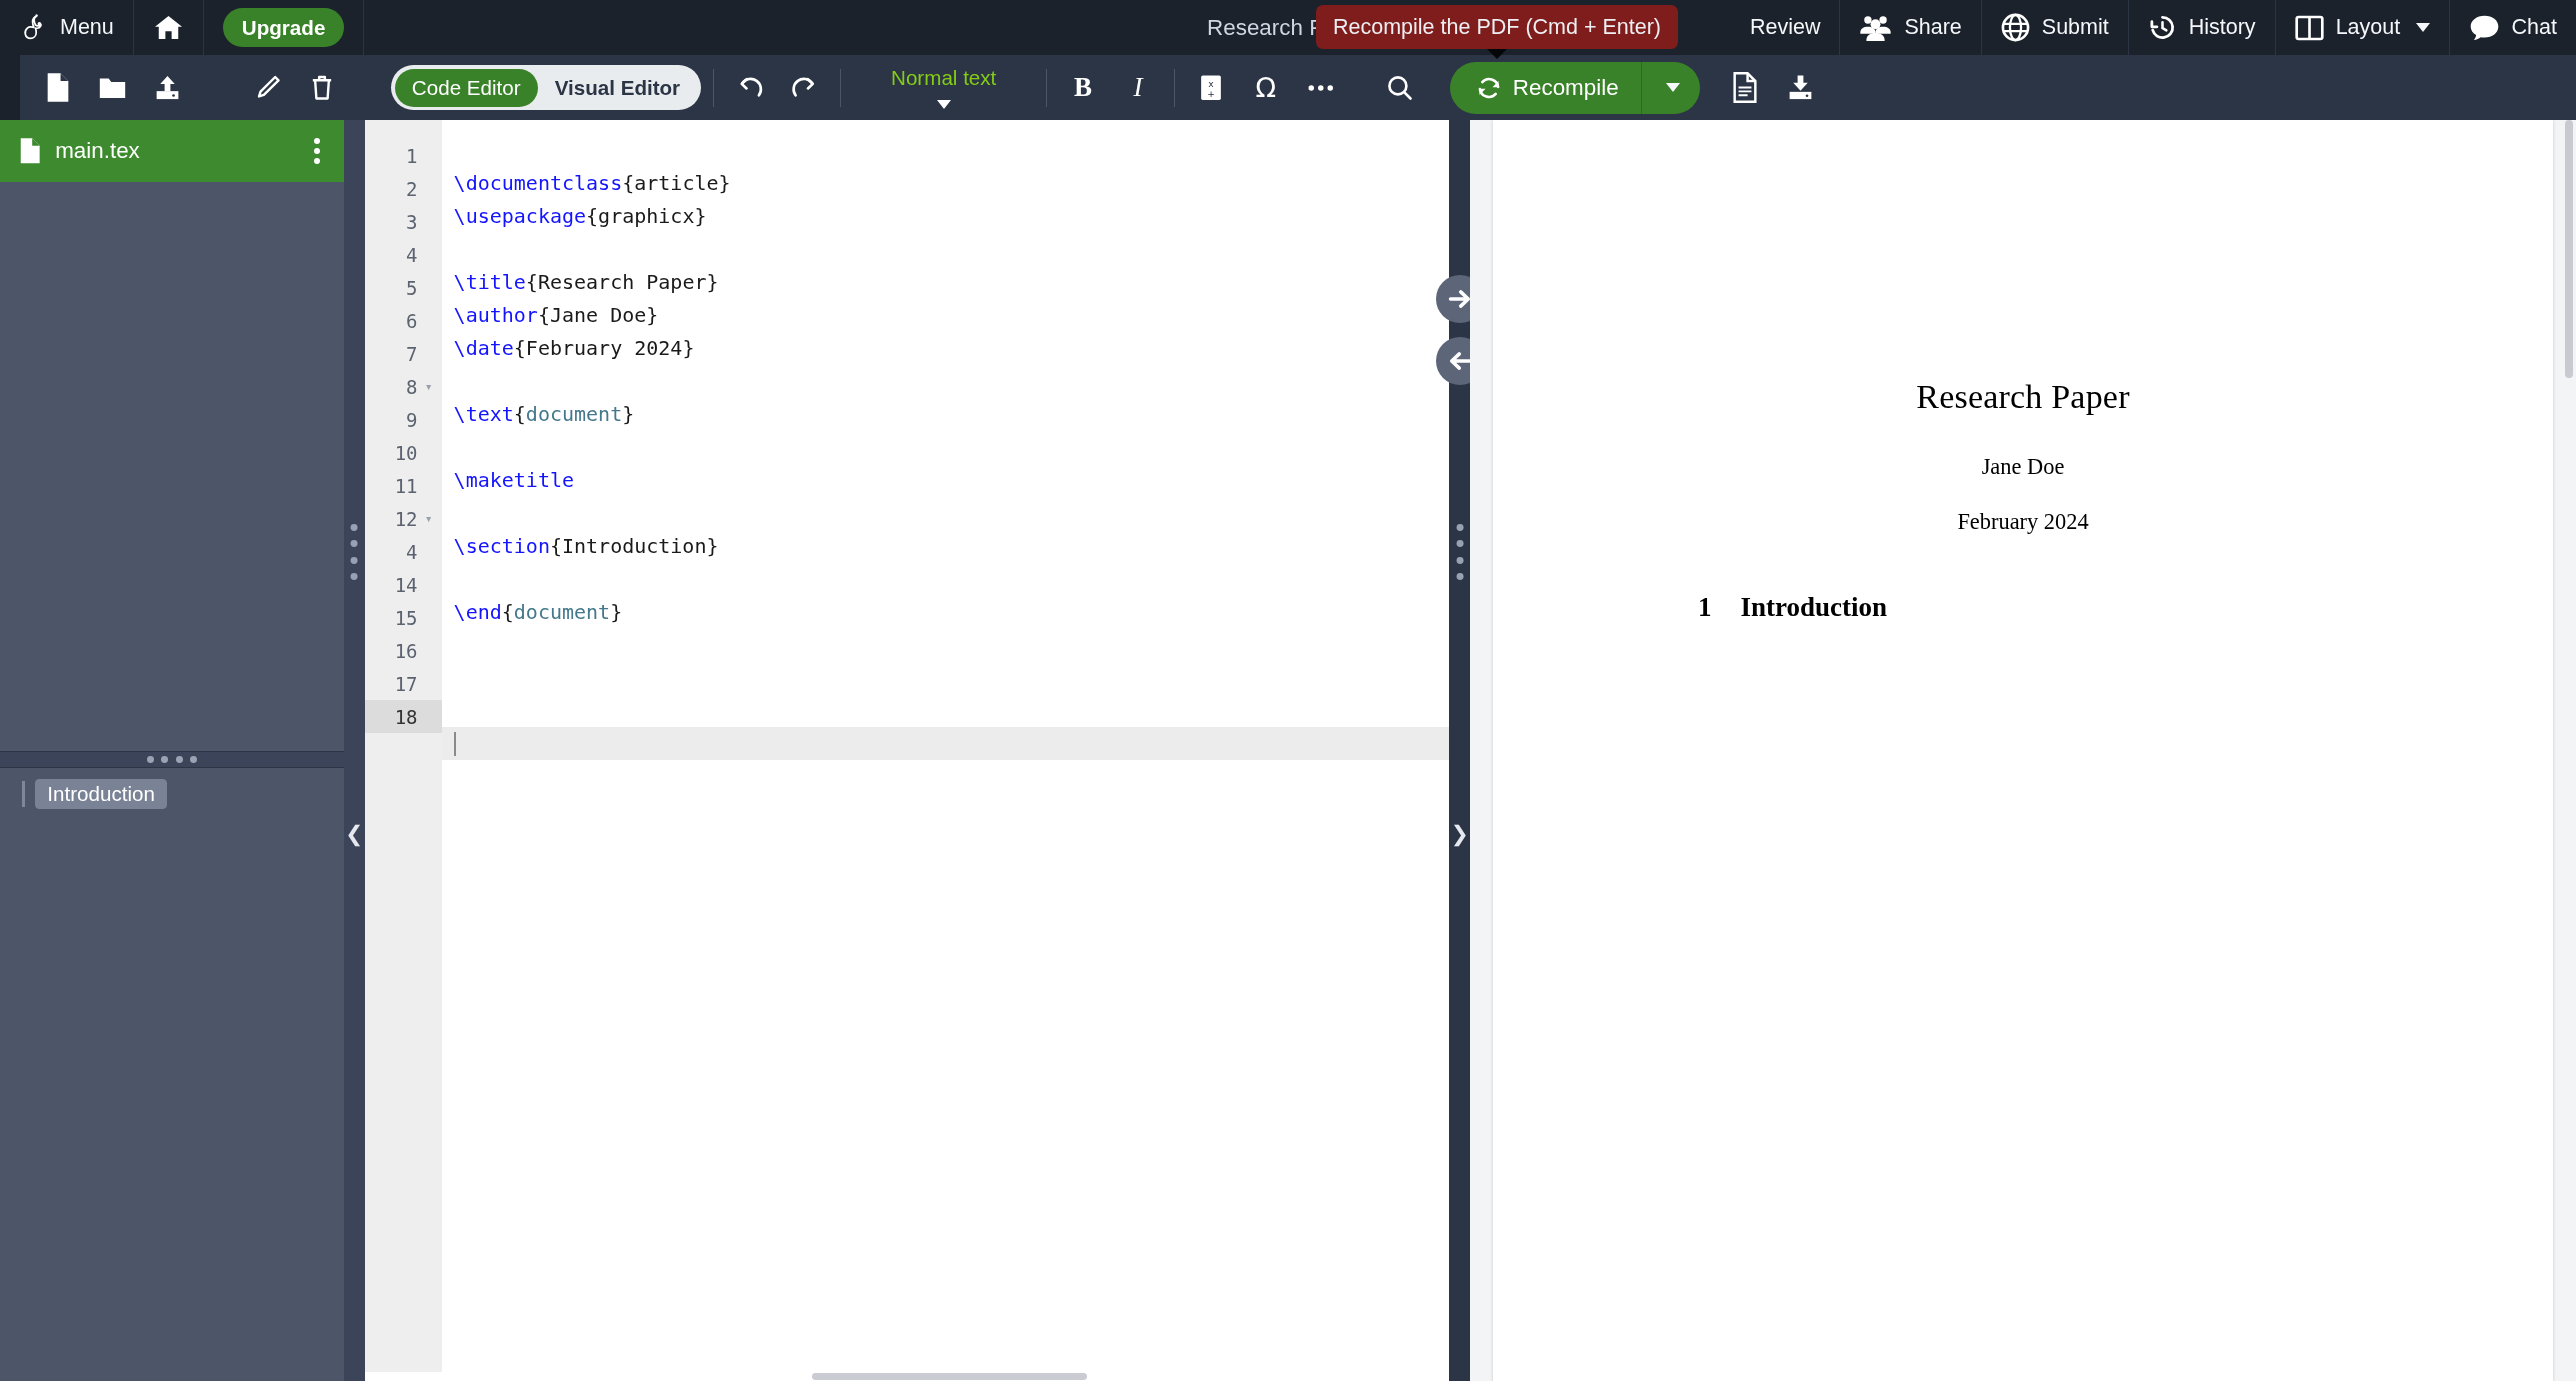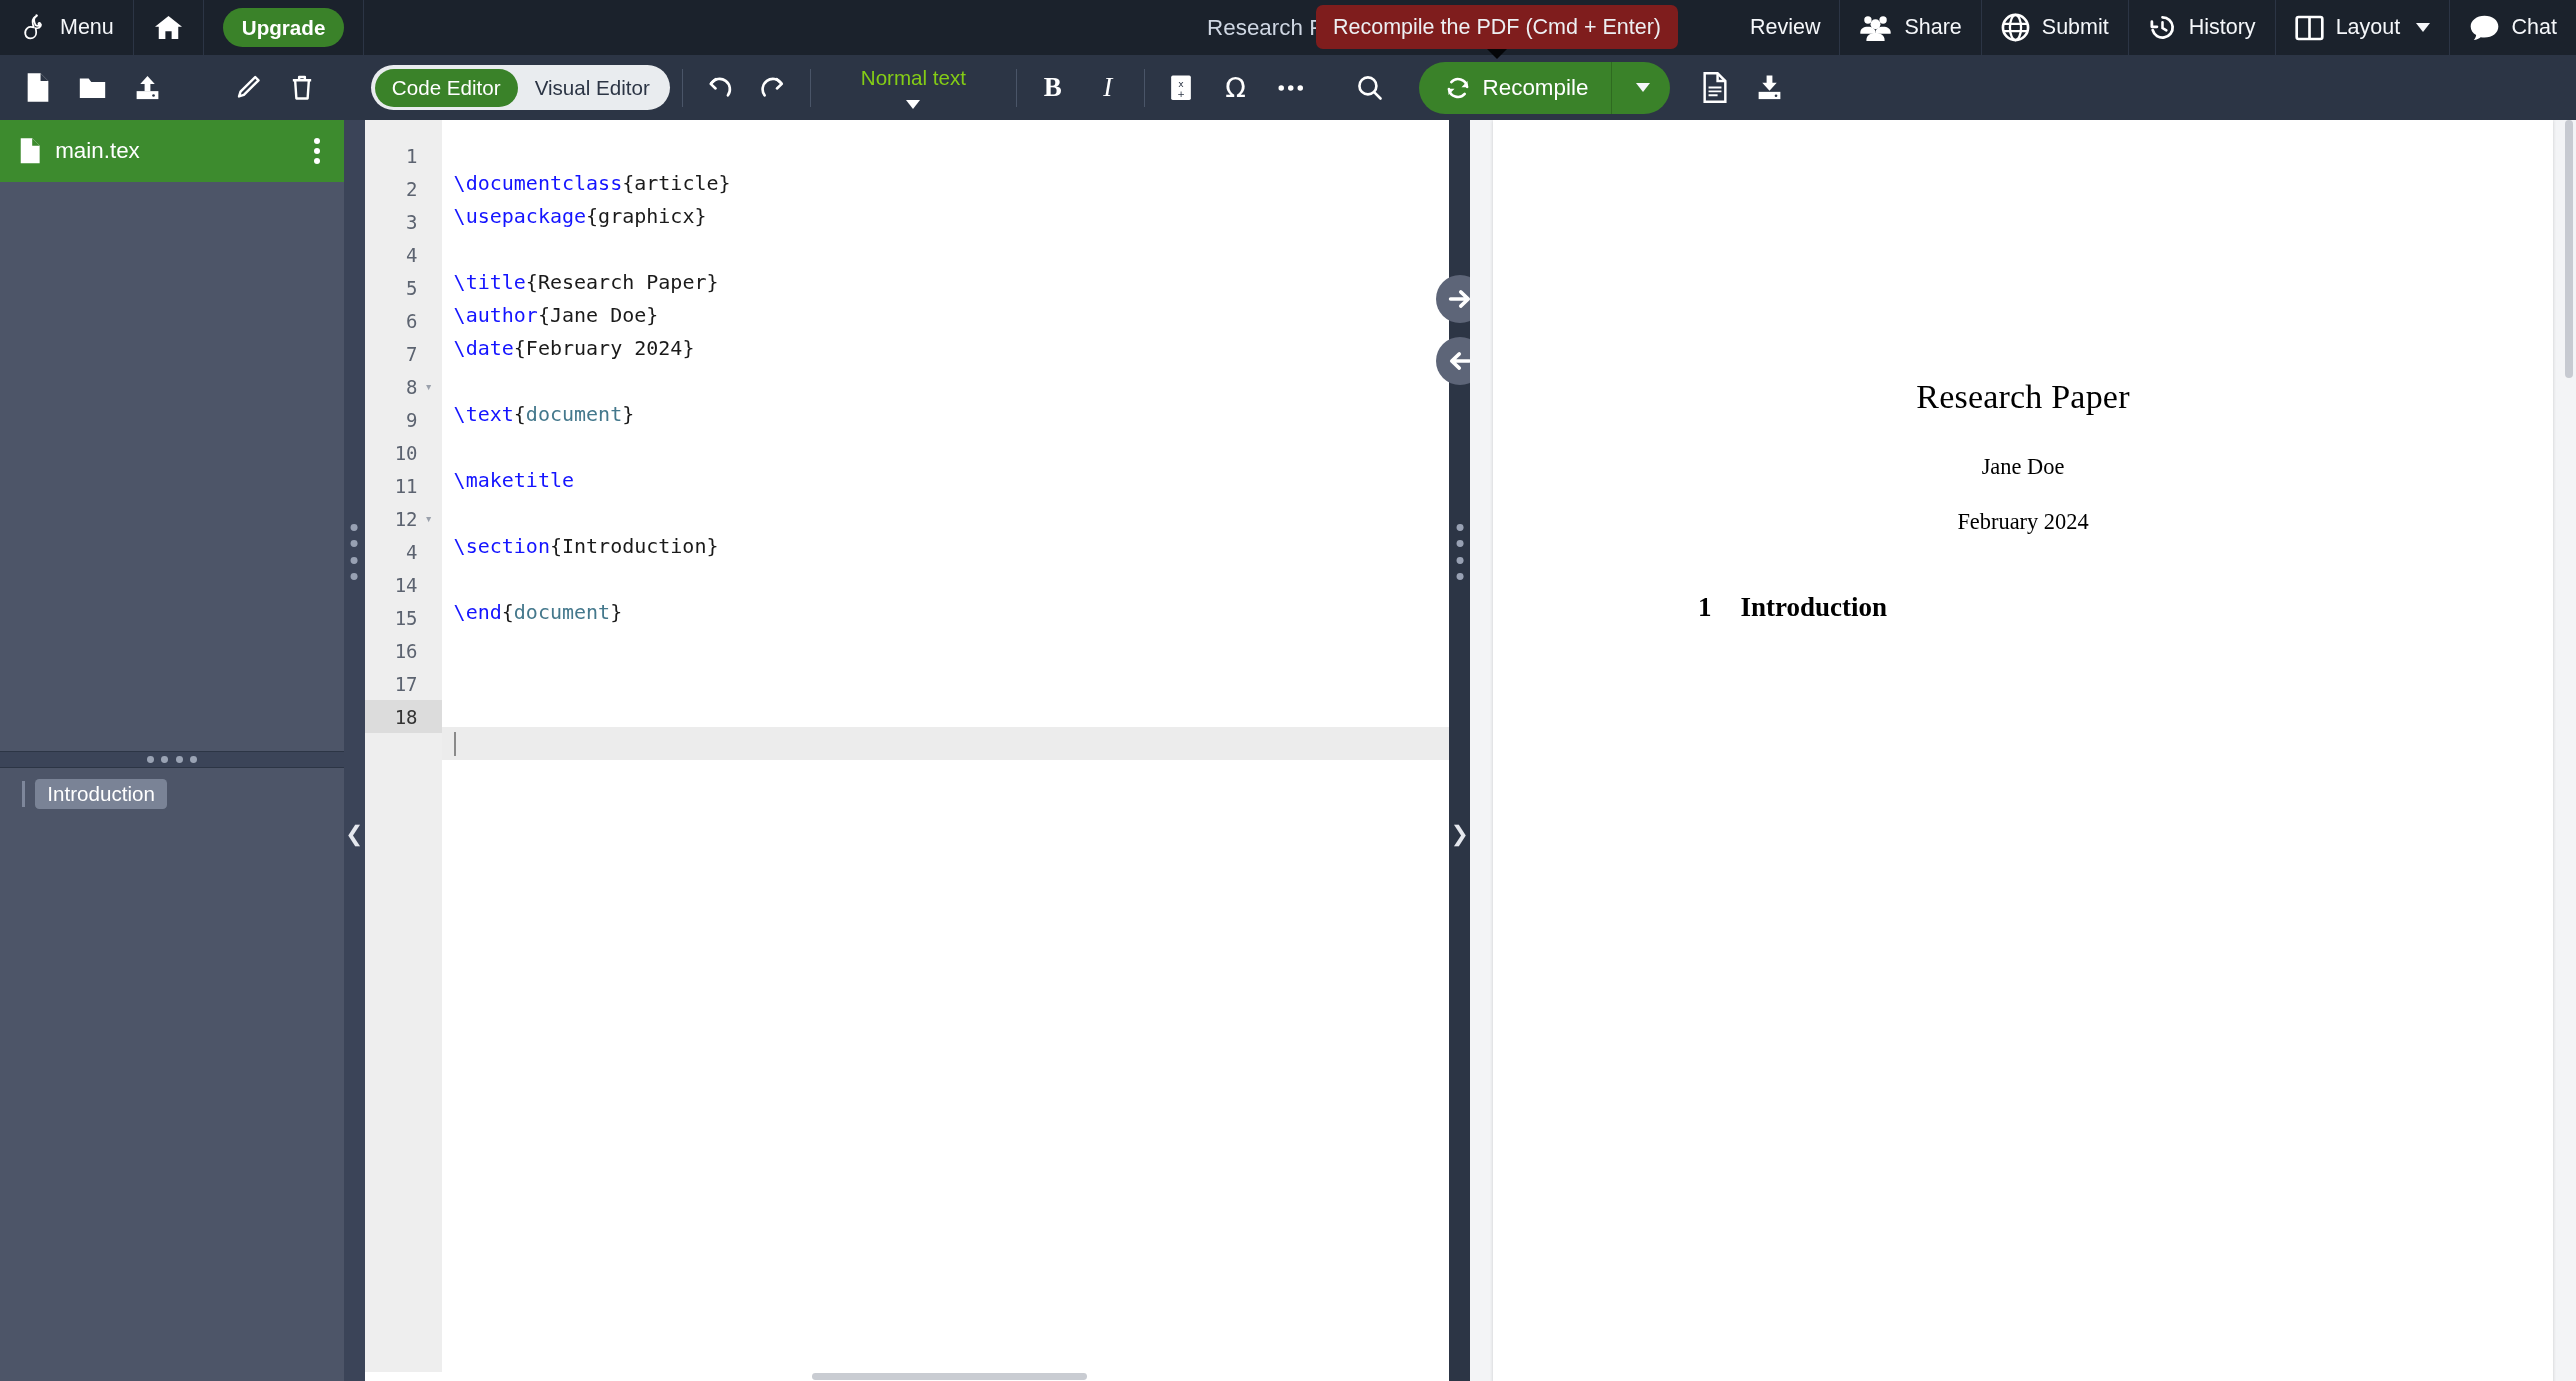--- a/index.html
+++ b/index.html
@@ -53,39 +53,39 @@
     transform: translateX(-50%);
     border-left: 10.3px solid transparent; border-right: 10.3px solid transparent;
     border-top: 10.3px solid #050608;
   }
 
   
   .toolbar {
     height: 65px; flex: 0 0 65px;
     background: #2c3545;
     display: flex; align-items: center;
-    position: relative; z-index: 30;
+    position: relative; z-index: 30; margin-left: 20px;
   }
   .tool-grp { display: flex; align-items: center; gap: 6.9px; }
   .tool-btn {
     width: 48px; height: 48px;
     display: flex; align-items: center; justify-content: center;
     color: #fff; border-radius: 5.2px;
   }
   .tool-sep { width: 0.9px; height: 38px; background: #4a5568; margin: 0 12px; }
 
   .seg-wrap {
     display: flex; align-items: center;
     background: #e9ecef; border-radius: 860px;
     padding: 3.4px; height: 45px;
   }
   .seg {
     border-radius: 860px; padding: 0 17px; height: 38px;
     display: flex; align-items: center;
-    font-size: 20.6px; color: #2c3545; font-weight: 400;
+    font-size: 20.6px; color: #2c3545; font-weight: 700;
   }
   .seg.active { background: #3a8229; color: #fff; font-weight: 500; }
 
   .style-select {
     display: flex; align-items: center; justify-content: space-between;
     width: 181px; height: 43px; padding: 0 12px;
     color: #84cc16; font-size: 20.6px; flex-direction: column;
   }
   .sel-caret { width: 0; height: 0; border-left: 7.7px solid transparent; border-right: 7.7px solid transparent; border-top: 9.5px solid #fff; }
 

